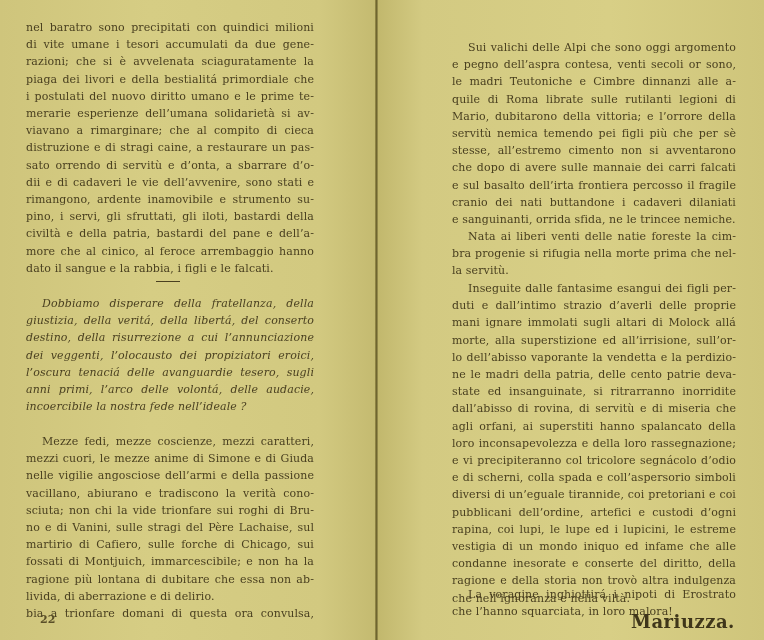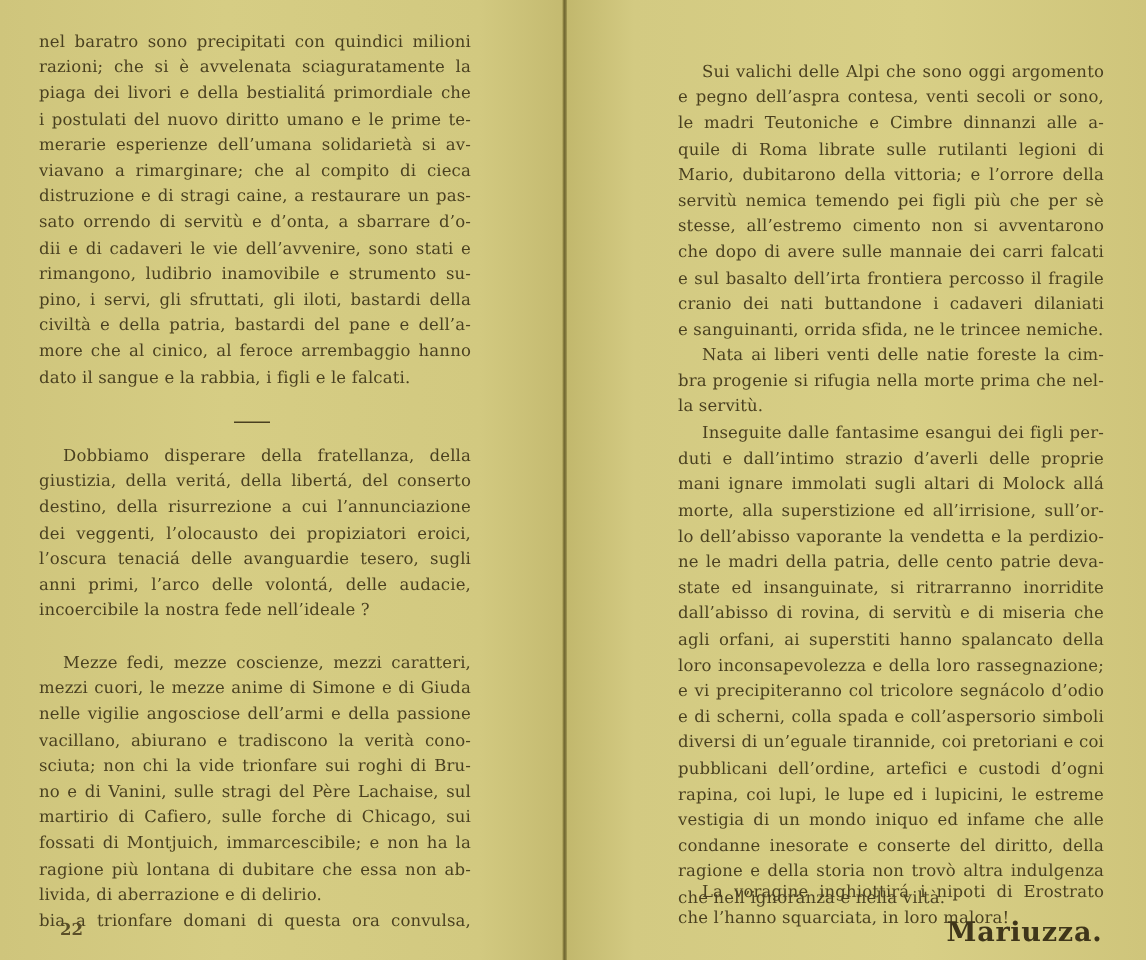--- a/index.html
+++ b/index.html
@@ -53,36 +53,37 @@
     letter-spacing:0.5px;
   }
 </style>
 </head>
 <body>
 
 <div class="spread">
   <div class="page left">
     <div class="text" style="top:19px;">
         <span class="line">nel baratro sono precipitati con quindici milioni</span>
+        <span class="line">di vite umane i tesori accumulati da due gene-</span>
         <span class="line">razioni; che si è avvelenata sciaguratamente la</span>
         <span class="line">piaga dei livori e della bestialitá primordiale che</span>
         <span class="line">i postulati del nuovo diritto umano e le prime te-</span>
         <span class="line">merarie esperienze dell’umana solidarietà si av-</span>
         <span class="line">viavano a rimarginare; che al compito di cieca</span>
         <span class="line">distruzione e di stragi caine, a restaurare un pas-</span>
         <span class="line">sato orrendo di servitù e d’onta, a sbarrare d’o-</span>
         <span class="line">dii e di cadaveri le vie dell’avvenire, sono stati e</span>
-        <span class="line">rimangono, ludibrio inamovibile e strumento su-</span>
+        <span class="line">rimangono, ardente inamovibile e strumento su-</span>
         <span class="line">pino, i servi, gli sfruttati, gli iloti, bastardi della</span>
         <span class="line">civiltà e della patria, bastardi del pane e dell’a-</span>
         <span class="line">more che al cinico, al feroce arrembaggio hanno</span>
         <span class="line last">dato il sangue e la rabbia, i figli e le falcati.</span>
       </div>
     <div class="rule"></div>
-    <div class="text" style="top:295px;">
+    <div class="text" style="top:295px;font-style:italic;">
         <span class="line indent">Dobbiamo disperare della fratellanza, della</span>
         <span class="line">giustizia, della veritá, della libertá, del conserto</span>
         <span class="line">destino, della risurrezione a cui l’annunciazione</span>
         <span class="line">dei veggenti, l’olocausto dei propiziatori eroici,</span>
         <span class="line">l’oscura tenaciá delle avanguardie tesero, sugli</span>
         <span class="line">anni primi, l’arco delle volontá, delle audacie,</span>
         <span class="line last">incoercibile la nostra fede nell’ideale ?</span>
       </div>
     <div class="text" style="top:433px;">
         <span class="line indent">Mezze fedi, mezze coscienze, mezzi caratteri,</span>

